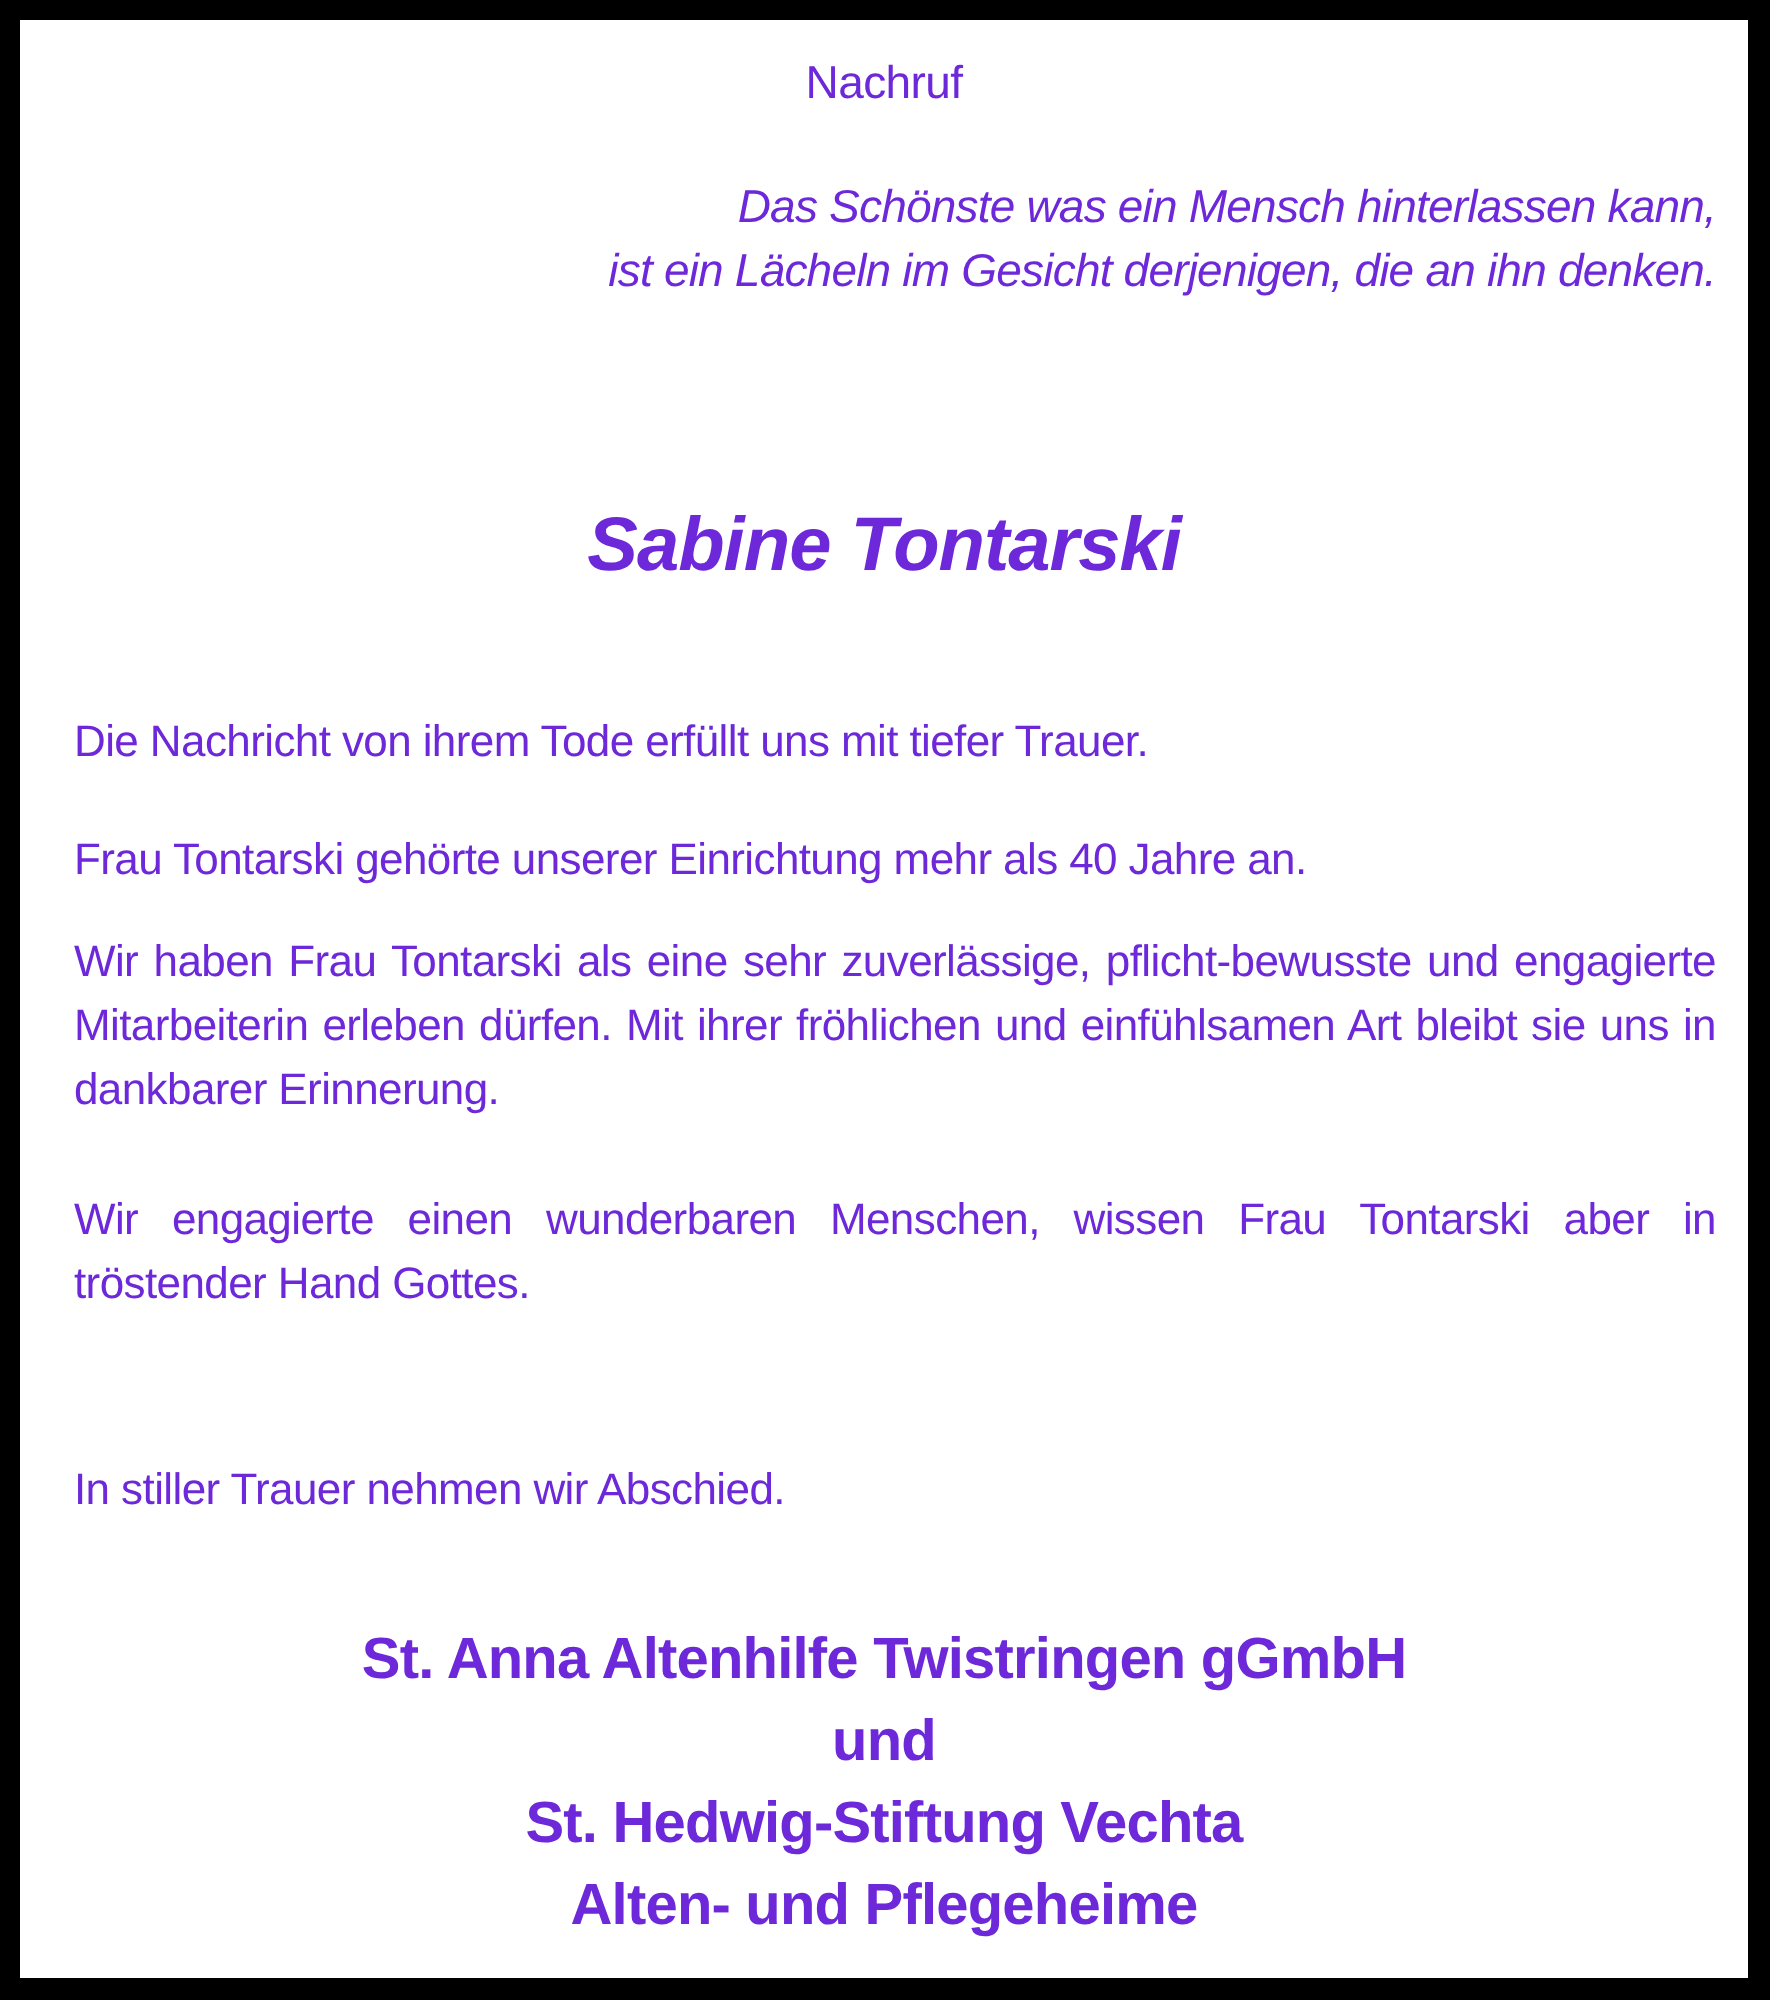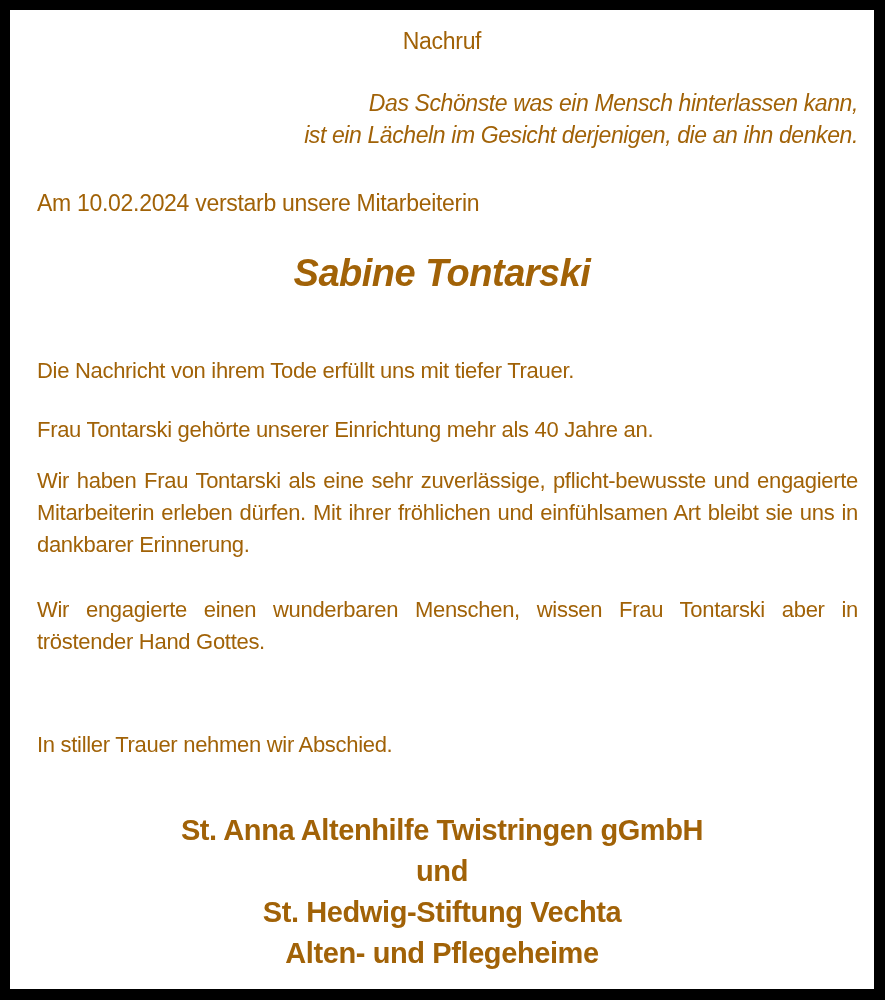--- a/index.html
+++ b/index.html
@@ -1,19 +1,19 @@
 <!DOCTYPE html>
 <html><head>
   <meta charset="utf-8">
   <style>
     html, body { margin: 0; padding: 0; background: #000; }
     body { width: 885px; height: 1000px; position: relative; overflow: hidden; }
     .frame {
       position: absolute; left: 10px; top: 10px; right: 11px; bottom: 11px;
-      background: #fff; color: #a16207;
+      background: #fff; color: #6d28d9;
       font-family: "Liberation Sans", "DejaVu Sans", sans-serif;
       padding-left: 37px;
     }
     .abs { position: absolute; white-space: nowrap; }
     .heading { top: 18px; left: 0; right: 0; text-align: center; font-size: 23px; letter-spacing: -0.3px; }
     .quote { right: 16px; text-align: center; font-style: italic; font-size: 23px; letter-spacing: -0.4px; }
     .q1 { top: 80px; }
     .q2 { top: 112px; }
     .intro { left: 27px; top: 180px; font-size: 23px; letter-spacing: -0.3px; }
     .name { top: 242px; left: 0; right: 0; text-align: center; font-size: 38px; font-weight: bold; font-style: italic; letter-spacing: -0.5px; }
@@ -30,21 +30,20 @@
   </style>
 </head>
 <body>
 
 <div class="frame">
   <div class="abs heading">Nachruf</div>
 
   <div class="abs quote q1">Das Schönste was ein Mensch hinterlassen kann,</div>
   <div class="abs quote q2">ist ein Lächeln im Gesicht derjenigen, die an ihn denken.</div>
 
-  <div class="abs intro">Am 10.02.2024 verstarb unsere Mitarbeiterin</div>
 
   <div class="abs name">Sabine Tontarski</div>
 
   <div class="abs para p1">Die Nachricht von ihrem Tode erfüllt uns mit tiefer Trauer.</div>
   <div class="abs para p2">Frau Tontarski gehörte unserer Einrichtung mehr als 40 Jahre an.</div>
   <div class="abs para justify p3">Wir haben Frau Tontarski als eine sehr zuverlässige, pflicht-bewusste und engagierte Mitarbeiterin erleben dürfen. Mit ihrer fröhlichen und einfühlsamen Art bleibt sie uns in dankbarer Erinnerung.</div>
   <div class="abs para justify p4">Wir engagierte einen wunderbaren Menschen, wissen Frau Tontarski aber in tröstender Hand Gottes.</div>
   <div class="abs para p6">In stiller Trauer nehmen wir Abschied.</div>
 
   <div class="abs signature">

